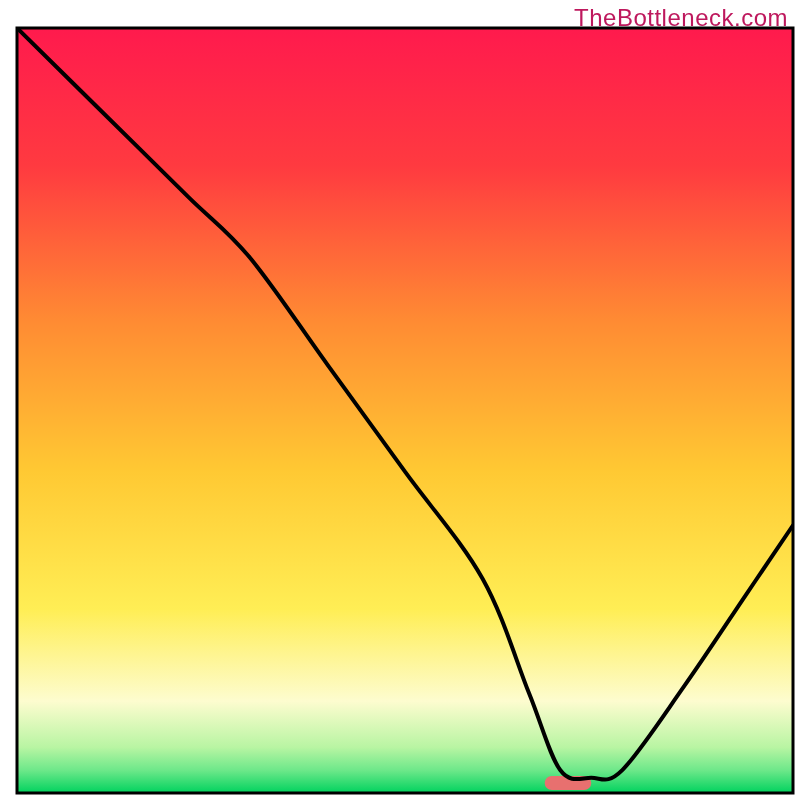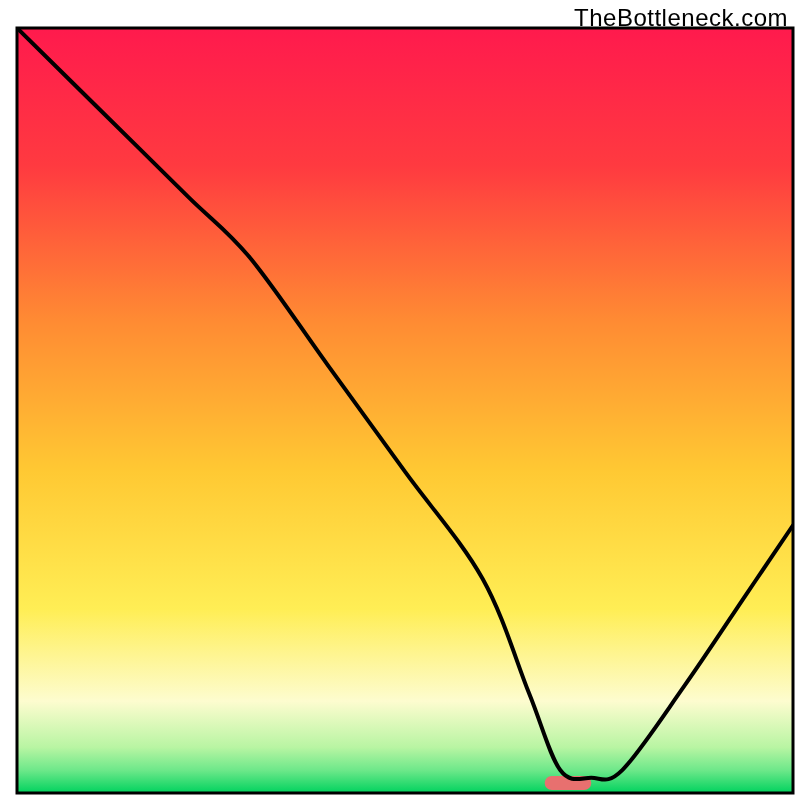--- a/index.html
+++ b/index.html
@@ -12,21 +12,21 @@
   }
   .chart-container {
     position: relative;
     width: 800px;
     height: 800px;
   }
   .watermark {
     position: absolute;
     top: 4px;
     right: 12px;
-    color: #000000;
+    color: #be185d;
     font-size: 24px;
     letter-spacing: 0.5px;
     z-index: 10;
   }
   svg.plot {
     position: absolute;
     left: 0;
     top: 0;
   }
 </style>

